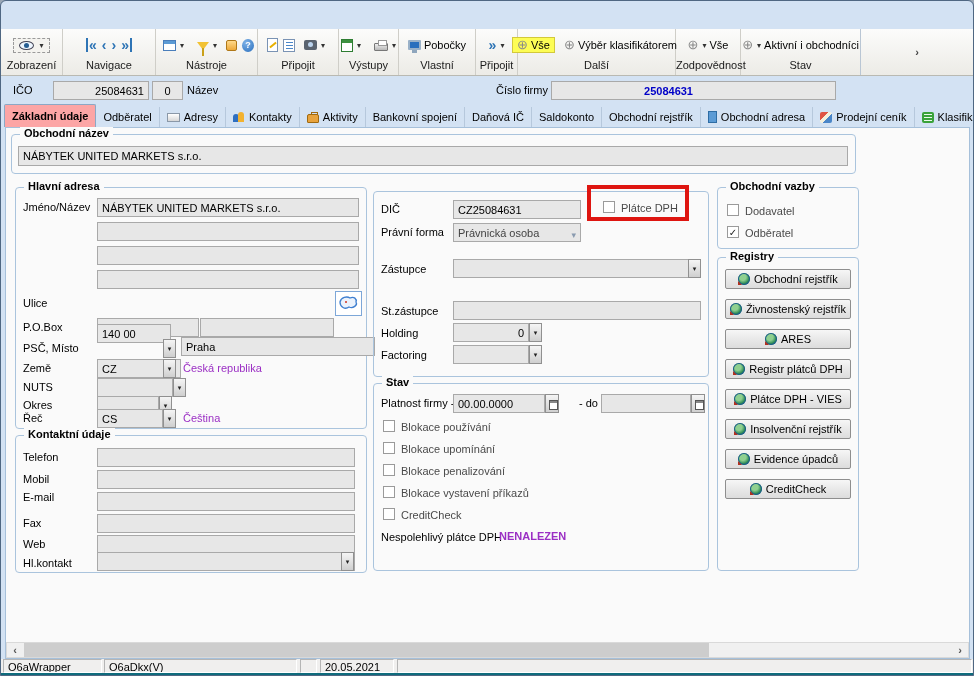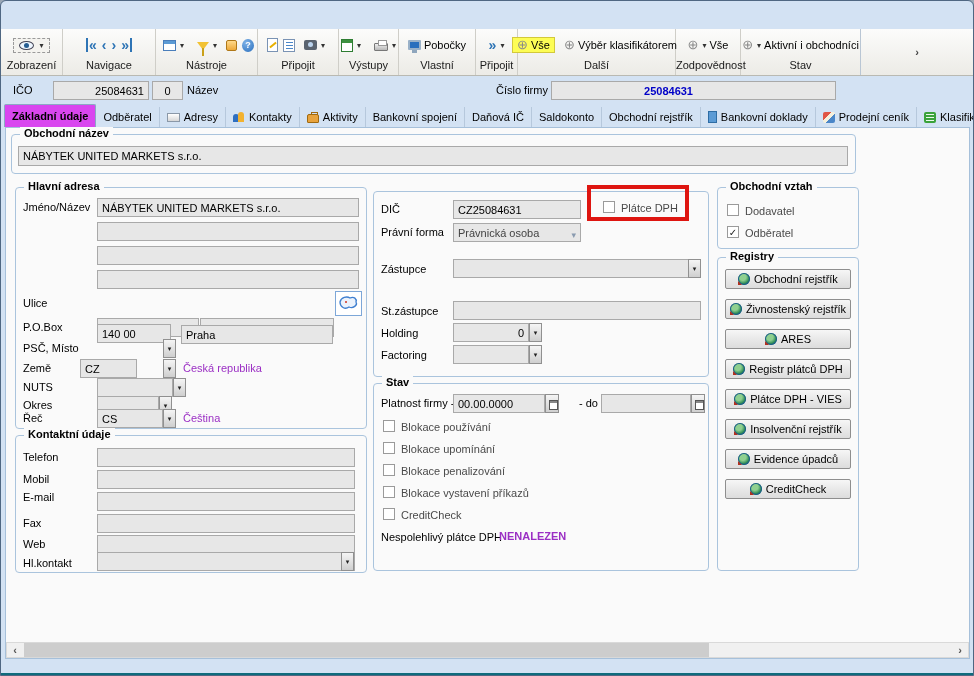--- a/index.html
+++ b/index.html
@@ -71,21 +71,21 @@
 
   
   .lbl{position:absolute;white-space:nowrap;color:#000;}
   .fld{position:absolute;height:19px;background:#e7e7e7;border:1px solid #a9a9a9;padding:2px 4px;line-height:14px;
        white-space:nowrap;overflow:hidden;}
   .fld.right{text-align:right;}
   .sel{background:#cde0f8;color:#1a1adf;}
   .boldblue{color:#0000c8;font-weight:bold;}
   .tabs{position:absolute;left:0;top:103px;width:974px;height:23px;display:flex;align-items:flex-end;padding-left:3px;}
   .tab{height:20px;line-height:18px;padding:0 7px;border-right:1px solid #b6c8dc;white-space:nowrap;display:flex;align-items:center;gap:4px;}
-  .tab.active{background:#d946ef;border:1px solid #8ca8c5;border-bottom:none;font-weight:bold;height:23px;border-radius:2px 2px 0 0;}
+  .tab.active{background:#fca5a5;border:1px solid #8ca8c5;border-bottom:none;font-weight:bold;height:23px;border-radius:2px 2px 0 0;}
   .ti{display:inline-block;}
   .ti-card{width:13px;height:9px;background:linear-gradient(#fff,#d7d7d7);border:1px solid #8a98a8;}
   .ti-people{width:12px;height:12px;position:relative;}
   .ti-people::before{content:"";position:absolute;left:0;top:3px;width:6px;height:8px;background:#2f6fc0;border-radius:3px 3px 0 0;}
   .ti-people::after{content:"";position:absolute;left:5px;top:1px;width:6px;height:10px;background:#f2b230;border-radius:3px 3px 0 0;}
   .ti-case{width:12px;height:9px;background:#e8a33d;border:1px solid #a06a10;border-radius:2px 2px 1px 1px;position:relative;margin-top:2px;}
   .ti-case::before{content:"";position:absolute;left:3px;top:-3px;width:5px;height:2px;border:1px solid #a06a10;border-bottom:none;}
   .ti-doc{width:9px;height:12px;background:#5b9bd5;border:1px solid #2e6da4;}
   .ti-brush{width:12px;height:11px;border-radius:2px;background:linear-gradient(135deg,#e05544 0 35%,#f5f0dc 35% 60%,#4a86c8 60%);}
   .ti-sliders{width:12px;height:11px;background:#3aa23a;border-radius:2px;position:relative;}
@@ -276,21 +276,21 @@
         <span>Daňová IČ</span>
       </div>
     <div class="tab">
         <span>Saldokonto</span>
       </div>
     <div class="tab">
         <span>Obchodní rejstřík</span>
       </div>
     <div class="tab">
         <span class="ti ti-doc"></span>
-        <span>Bankovní doklady</span>
+        <span>Obchodní adresa</span>
       </div>
     <div class="tab">
         <span class="ti ti-brush"></span>
         <span>Prodejní ceník</span>
       </div>
     <div class="tab">
         <span class="ti ti-sliders"></span>
         <span>Klasifikace</span>
       </div>
 
@@ -317,23 +317,23 @@
       <path d="M2,8 C3,3 9,2 12,4 C16,2 19,5 18,8 C20,11 15,15 11,13 C7,16 2,13 2,8 Z" fill="#eaf2fc" stroke="#3f7fd0" stroke-width="1.3"></path>
       <circle cx="8" cy="8" r="1" fill="#d03020"></circle>
     </svg>
   </div>
   <span class="lbl" style="left:22px;top:320px">P.O.Box</span>
   <div class="fld" style="left:96px;top:317px;width:102px"></div>
   <div class="fld" style="left:199px;top:317px;width:134px"></div>
   <span class="lbl" style="left:22px;top:341px">PSČ, Místo</span>
   <div class="fld" style="left:96px;top:323px;width:74px">140 00</div>
   <div class="sbtn" style="left:162px;top:338px">▾</div>
-  <div class="fld" style="left:180px;top:324px;width:152px">Praha</div>
+  <div class="fld" style="left:180px;top:336px;width:194px">Praha</div>
   <span class="lbl" style="left:22px;top:361px">Země</span>
-  <div class="fld" style="left:79px;top:358px;width:57px">CZ</div>
+  <div class="fld" style="left:96px;top:358px;width:84px">CZ</div>
   <div class="sbtn" style="left:162px;top:358px">▾</div>
   <span class="lbl purple" style="left:182px;top:361px">Česká republika</span>
   <span class="lbl" style="left:22px;top:380px">NUTS</span>
   <div class="fld" style="left:96px;top:377px;width:76px"></div>
   <div class="sbtn" style="left:172px;top:377px">▾</div>
   <span class="lbl" style="left:22px;top:398px">Okres</span>
   <div class="fld" style="left:96px;top:395px;width:62px"></div>
   <div class="sbtn" style="left:158px;top:395px">▾</div>
   <span class="lbl" style="left:22px;top:411px">Řeč</span>
   <div class="fld" style="left:96px;top:408px;width:66px">CS</div>
@@ -396,21 +396,21 @@
   <div class="cb" style="left:382px;top:463px"></div>
   <span class="cb-label" style="left:400px;top:464px">Blokace penalizování</span>
   <div class="cb" style="left:382px;top:485px"></div>
   <span class="cb-label" style="left:400px;top:486px">Blokace vystavení příkazů</span>
   <div class="cb" style="left:382px;top:507px"></div>
   <span class="cb-label" style="left:400px;top:508px">CreditCheck</span>
   <span class="lbl" style="left:380px;top:530px">Nespolehlivý plátce DPH</span>
   <span class="lbl purple" style="left:498px;top:529px;font-weight:bold">NENALEZEN</span>
 
   <div class="grp" style="left:716px;top:186px;width:142px;height:62px">
-    <span class="grp-title">Obchodní vztah</span>
+    <span class="grp-title">Obchodní vazby</span>
   </div>
   <div class="cb" style="left:726px;top:203px"></div>
   <span class="cb-label" style="left:744px;top:204px">Dodavatel</span>
   <div class="cb" style="left:726px;top:225px">✓</div>
   <span class="cb-label" style="left:744px;top:226px">Odběratel</span>
 
   <div class="grp" style="left:716px;top:256px;width:142px;height:314px">
     <span class="grp-title">Registry</span>
   </div>
   <div class="regbtn" style="top:268px">
@@ -445,15 +445,22 @@
       <span class="i-globe"></span>
       <span>CreditCheck</span>
     </div>
 
   <div class="hscroll">
     <div class="hs-arrow" style="left:0">‹</div>
     <div class="hs-thumb"></div>
     <div class="hs-arrow" style="right:0">›</div>
   </div>
 
+  <div class="statusbar">
+    <div class="sb-cell" style="left:2px;width:99px">O6aWrapper</div>
+    <div class="sb-cell" style="left:103px;width:193px">O6aDkx(V)</div>
+    <div class="sb-cell" style="left:299px;width:17px"></div>
+    <div class="sb-cell" style="left:319px;width:74px">20.05.2021</div>
+    <div class="sb-cell" style="left:396px;width:575px"></div>
+  </div>
   <div class="bottom-strip"></div>
 
 </div>
 
 </body></html>

